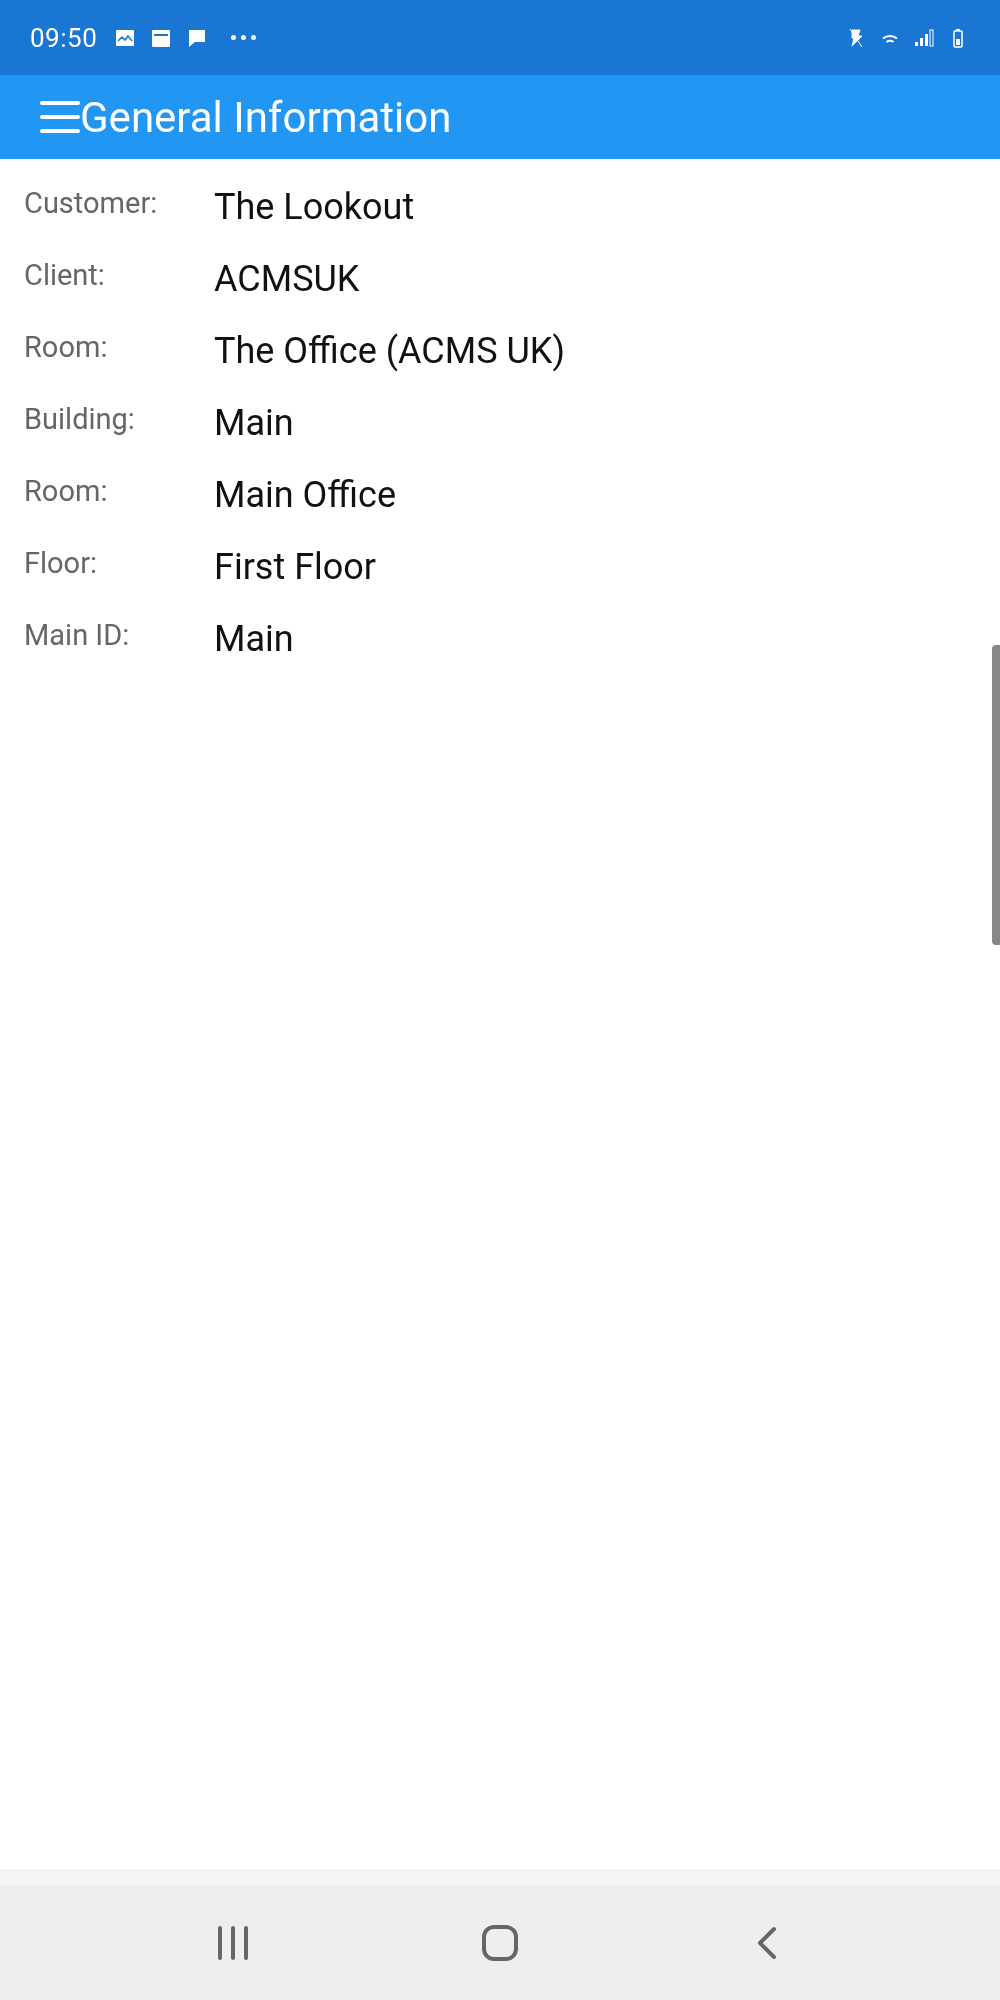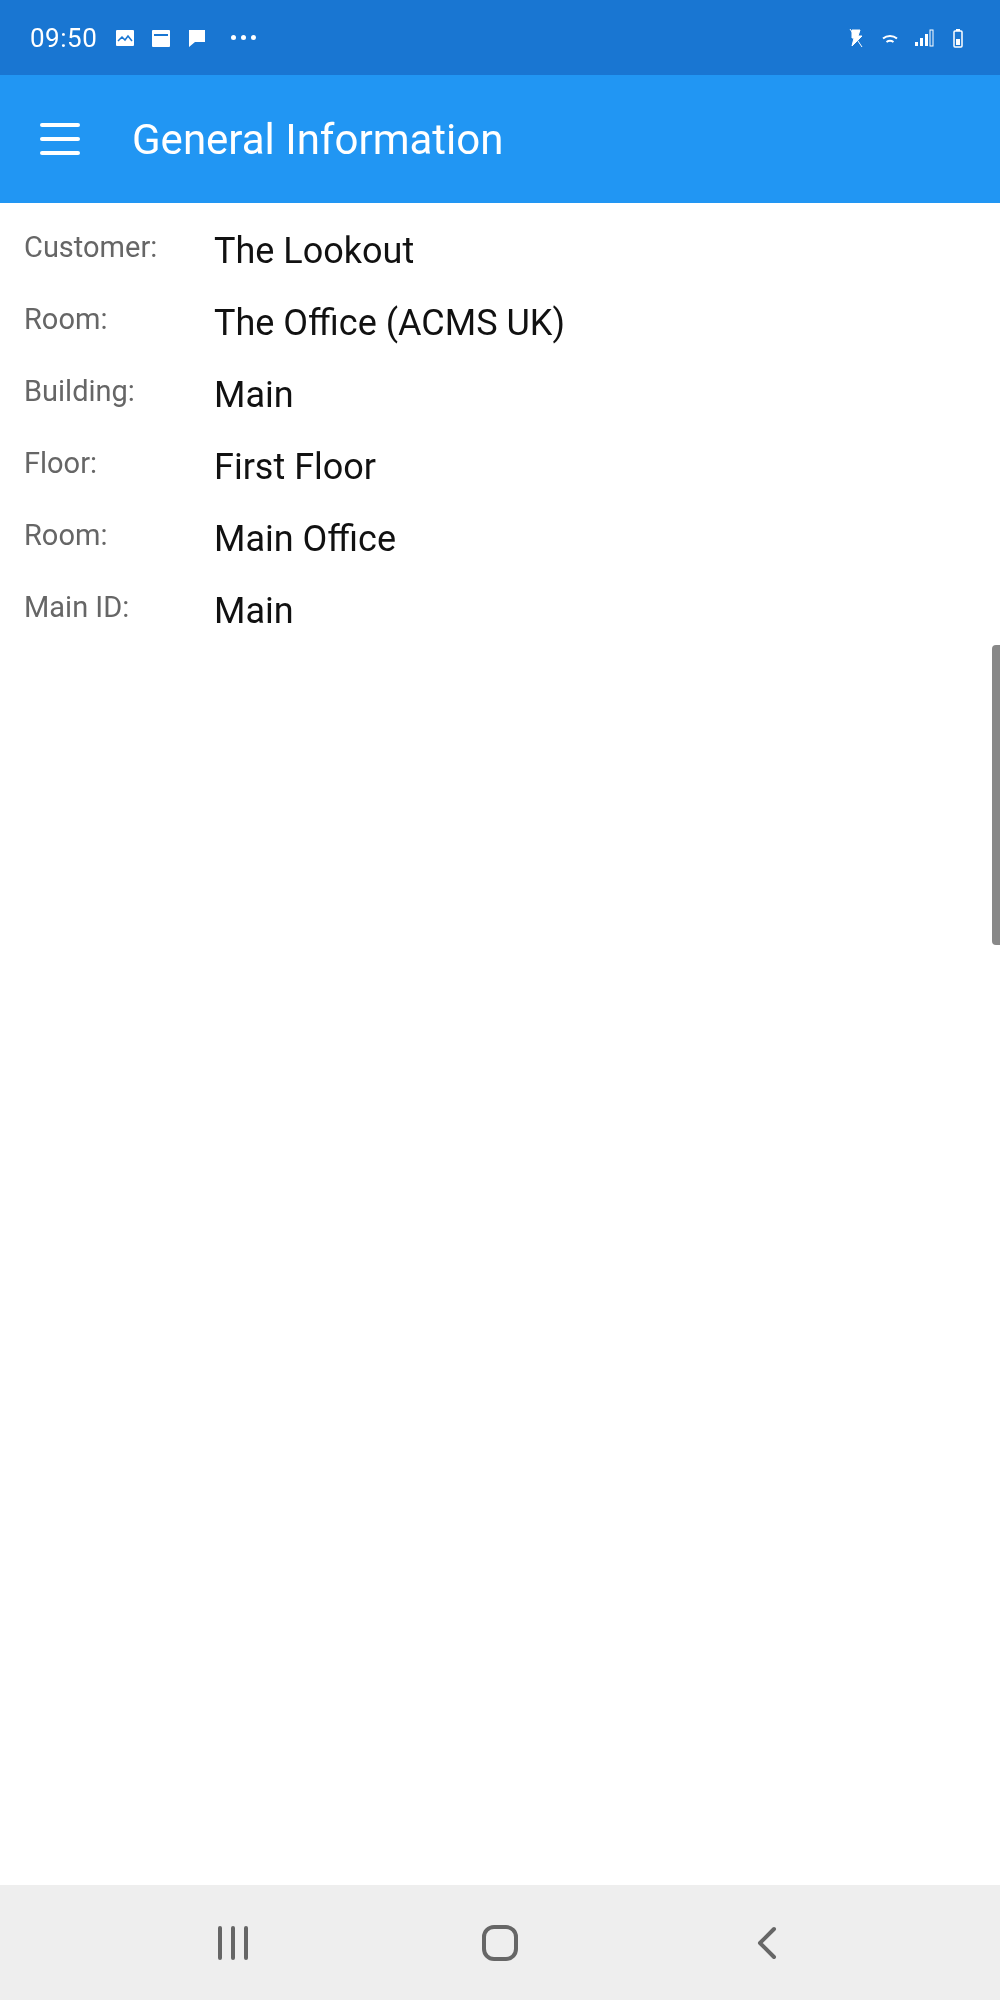--- a/index.html
+++ b/index.html
@@ -54,26 +54,25 @@
       gap: 5px;
       margin-left: 10px;
     }
     .dot {
       width: 5px;
       height: 5px;
       background: white;
       border-radius: 50%;
     }
     .app-bar {
-      height: 128px;
+      height: 84px;
       background: #2196f3;
       display: flex;
       align-items: center;
       padding: 16px 40px;
-      gap: 52px;
     }
     .hamburger {
       width: 40px;
       height: 32px;
       cursor: pointer;
       display: flex;
       flex-direction: column;
       justify-content: space-between;
     }
     .hamburger-line {
@@ -206,34 +205,38 @@
   </div>
   <h1 class="app-title">General Information</h1>
 </div>
 
 <div class="content">
   <div class="info-row">
     <span class="info-label">Customer:</span>
     <span class="info-value">The Lookout</span>
   </div>
   <div class="info-row">
+    <span class="info-label">Client:</span>
+    <span class="info-value">ACMSUK</span>
+  </div>
+  <div class="info-row">
     <span class="info-label">Room:</span>
     <span class="info-value">The Office (ACMS UK)</span>
   </div>
   <div class="info-row">
     <span class="info-label">Building:</span>
     <span class="info-value">Main</span>
   </div>
   <div class="info-row">
+    <span class="info-label">Room:</span>
+    <span class="info-value">Main Office</span>
+  </div>
+  <div class="info-row">
     <span class="info-label">Floor:</span>
     <span class="info-value">First Floor</span>
-  </div>
-  <div class="info-row">
-    <span class="info-label">Room:</span>
-    <span class="info-value">Main Office</span>
   </div>
   <div class="info-row">
     <span class="info-label">Main ID:</span>
     <span class="info-value">Main</span>
   </div>
 </div>
 
 <div class="scroll-indicator"></div>
 
 <div class="nav-bar">

